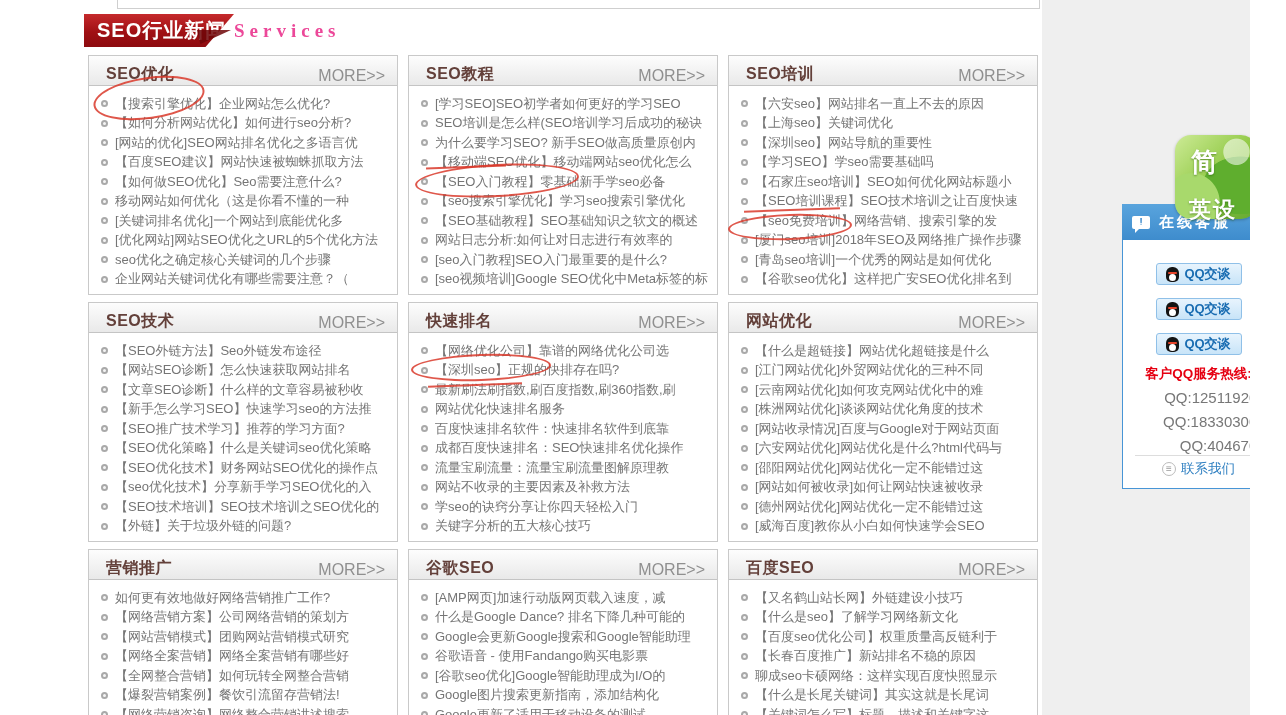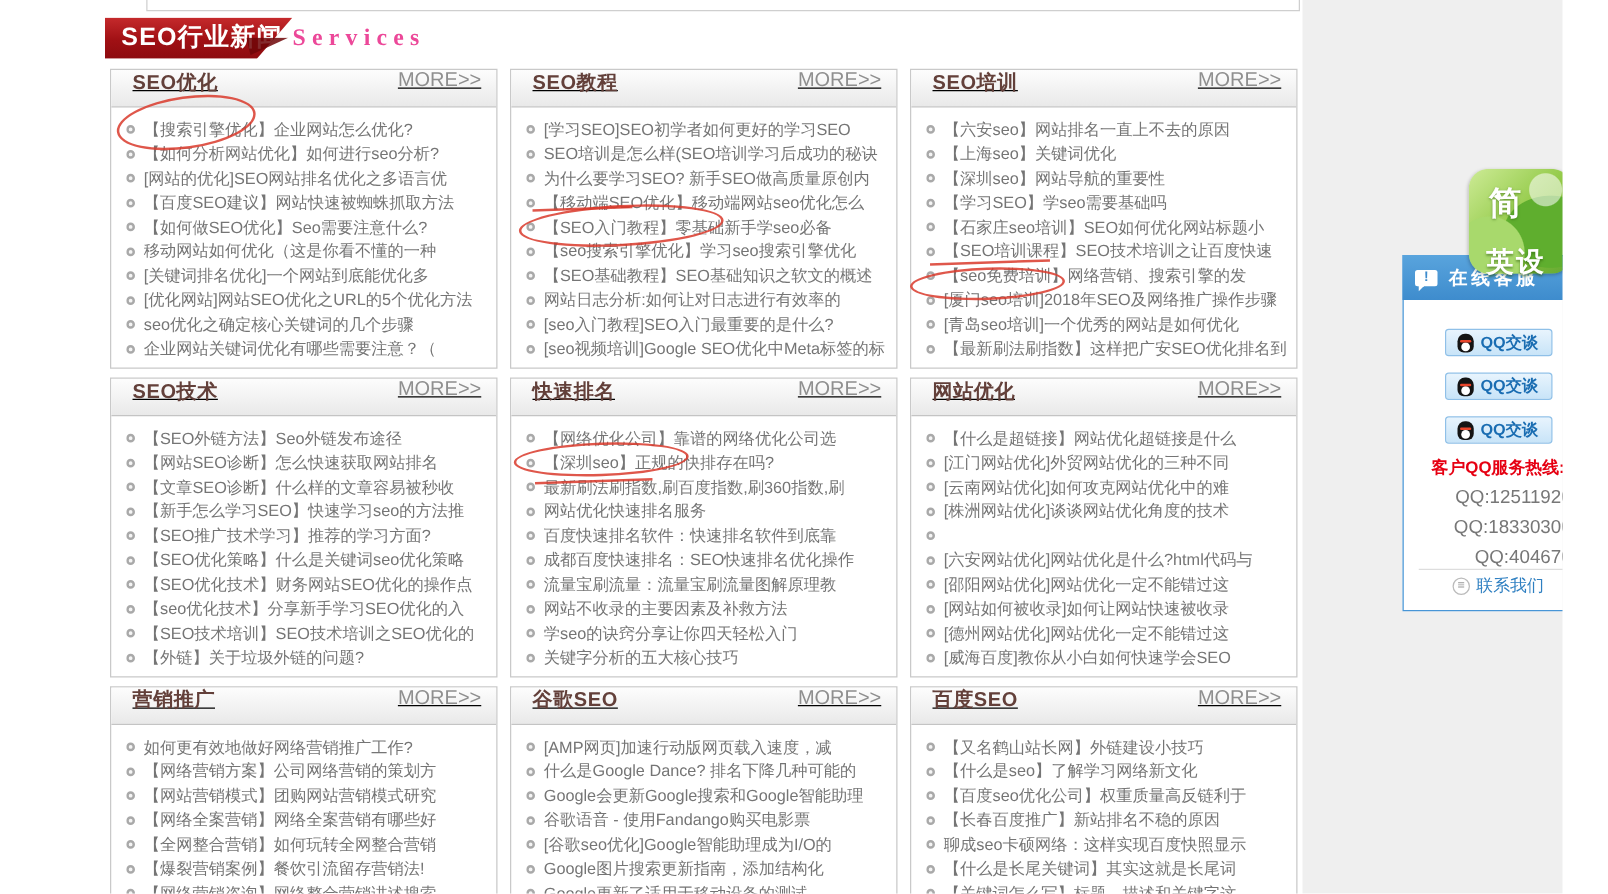--- a/index.html
+++ b/index.html
@@ -24,22 +24,22 @@
     clip-path:polygon(100% 0,0 0,10% 100%); opacity:.85; }
   .services { position:absolute; left:234px; top:20px; font-family:"Liberation Serif","DejaVu Serif",serif;
     font-weight:bold; font-size:19px; color:#ec4899; letter-spacing:5px; }
 
   
   .grid { position:absolute; left:88px; top:55px; width:950px;
     display:grid; grid-template-columns:310px 310px 310px; grid-template-rows:240px 240px 240px;
     column-gap:10px; row-gap:7px; }
   .box { background:#fff; border:1px solid #c9c9c9; overflow:hidden; }
   .box-head { height:30px; background:linear-gradient(180deg,#fdfdfd,#e9e9e9);
-    border-bottom:1px solid #c4c4c4; display:flex; align-items:flex-start; justify-content:space-between;
-    padding:0 12px 0 17px;text-decoration:underline; }
+    border-bottom:1px solid #c4c4c4; display:flex; align-items:flex-end; justify-content:space-between;
+    padding:0 12px 0 17px; }
   .box-title { font-size:16px; font-weight:bold; color:#63403a; letter-spacing:.5px; }
   .more { font-size:16px; color:#8f8f8f; text-decoration:none; cursor:pointer; }
   .box-list { list-style:none; padding:8px 6px 0 12px; }
   .box-item { display:flex; align-items:center; height:19.5px; white-space:nowrap; overflow:hidden;
     font-size:13px; color:#757575; cursor:pointer; }
   .bullet { flex:0 0 auto; width:7px; height:7px; border:2px solid #a9a9a9; border-radius:50%;
     background:#f5f5f5; margin-right:7px; }
 
   
   .ann { position:absolute; border:2px solid rgba(217,57,43,.85); border-radius:50%; pointer-events:none; }
@@ -293,21 +293,21 @@
     <span class="item-text">[厦门seo培训]2018年SEO及网络推广操作步骤</span>
   </li>
 
   <li class="box-item">
     <span class="bullet"></span>
     <span class="item-text">[青岛seo培训]一个优秀的网站是如何优化</span>
   </li>
 
   <li class="box-item">
     <span class="bullet"></span>
-    <span class="item-text">【最新刷法刷指数】这样把广安SEO优化排名到</span>
+    <span class="item-text">【谷歌seo优化】这样把广安SEO优化排名到</span>
   </li>
 </ul>
   </div>
 
   <div class="box">
     <div class="box-head">
       <span class="box-title">SEO技术</span>
       <a class="more">MORE&gt;&gt;</a>
     </div>
     <ul class="box-list">
@@ -442,20 +442,21 @@
     <span class="item-text">[云南网站优化]如何攻克网站优化中的难</span>
   </li>
 
   <li class="box-item">
     <span class="bullet"></span>
     <span class="item-text">[株洲网站优化]谈谈网站优化角度的技术</span>
   </li>
 
   <li class="box-item">
     <span class="bullet"></span>
+    <span class="item-text">[网站收录情况]百度与Google对于网站页面</span>
   </li>
 
   <li class="box-item">
     <span class="bullet"></span>
     <span class="item-text">[六安网站优化]网站优化是什么?html代码与</span>
   </li>
 
   <li class="box-item">
     <span class="bullet"></span>
     <span class="item-text">[邵阳网站优化]网站优化一定不能错过这</span>

